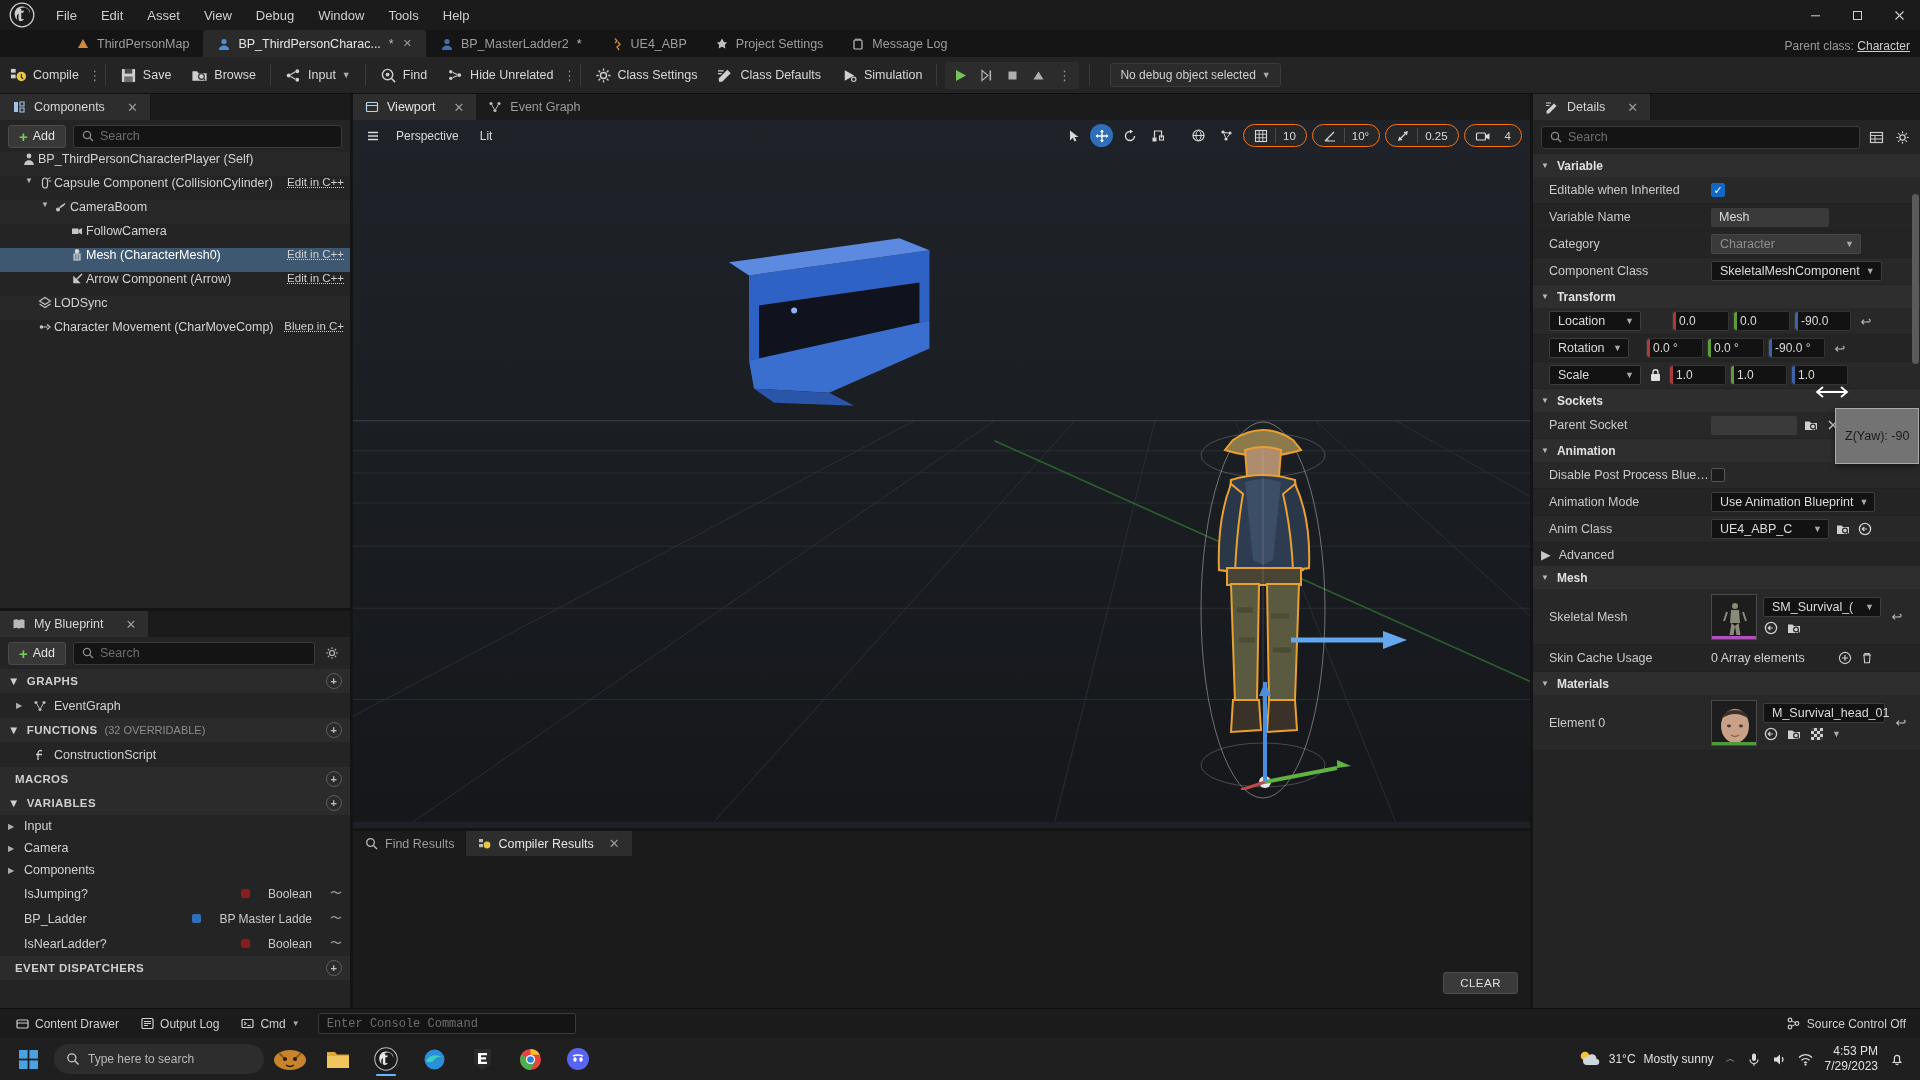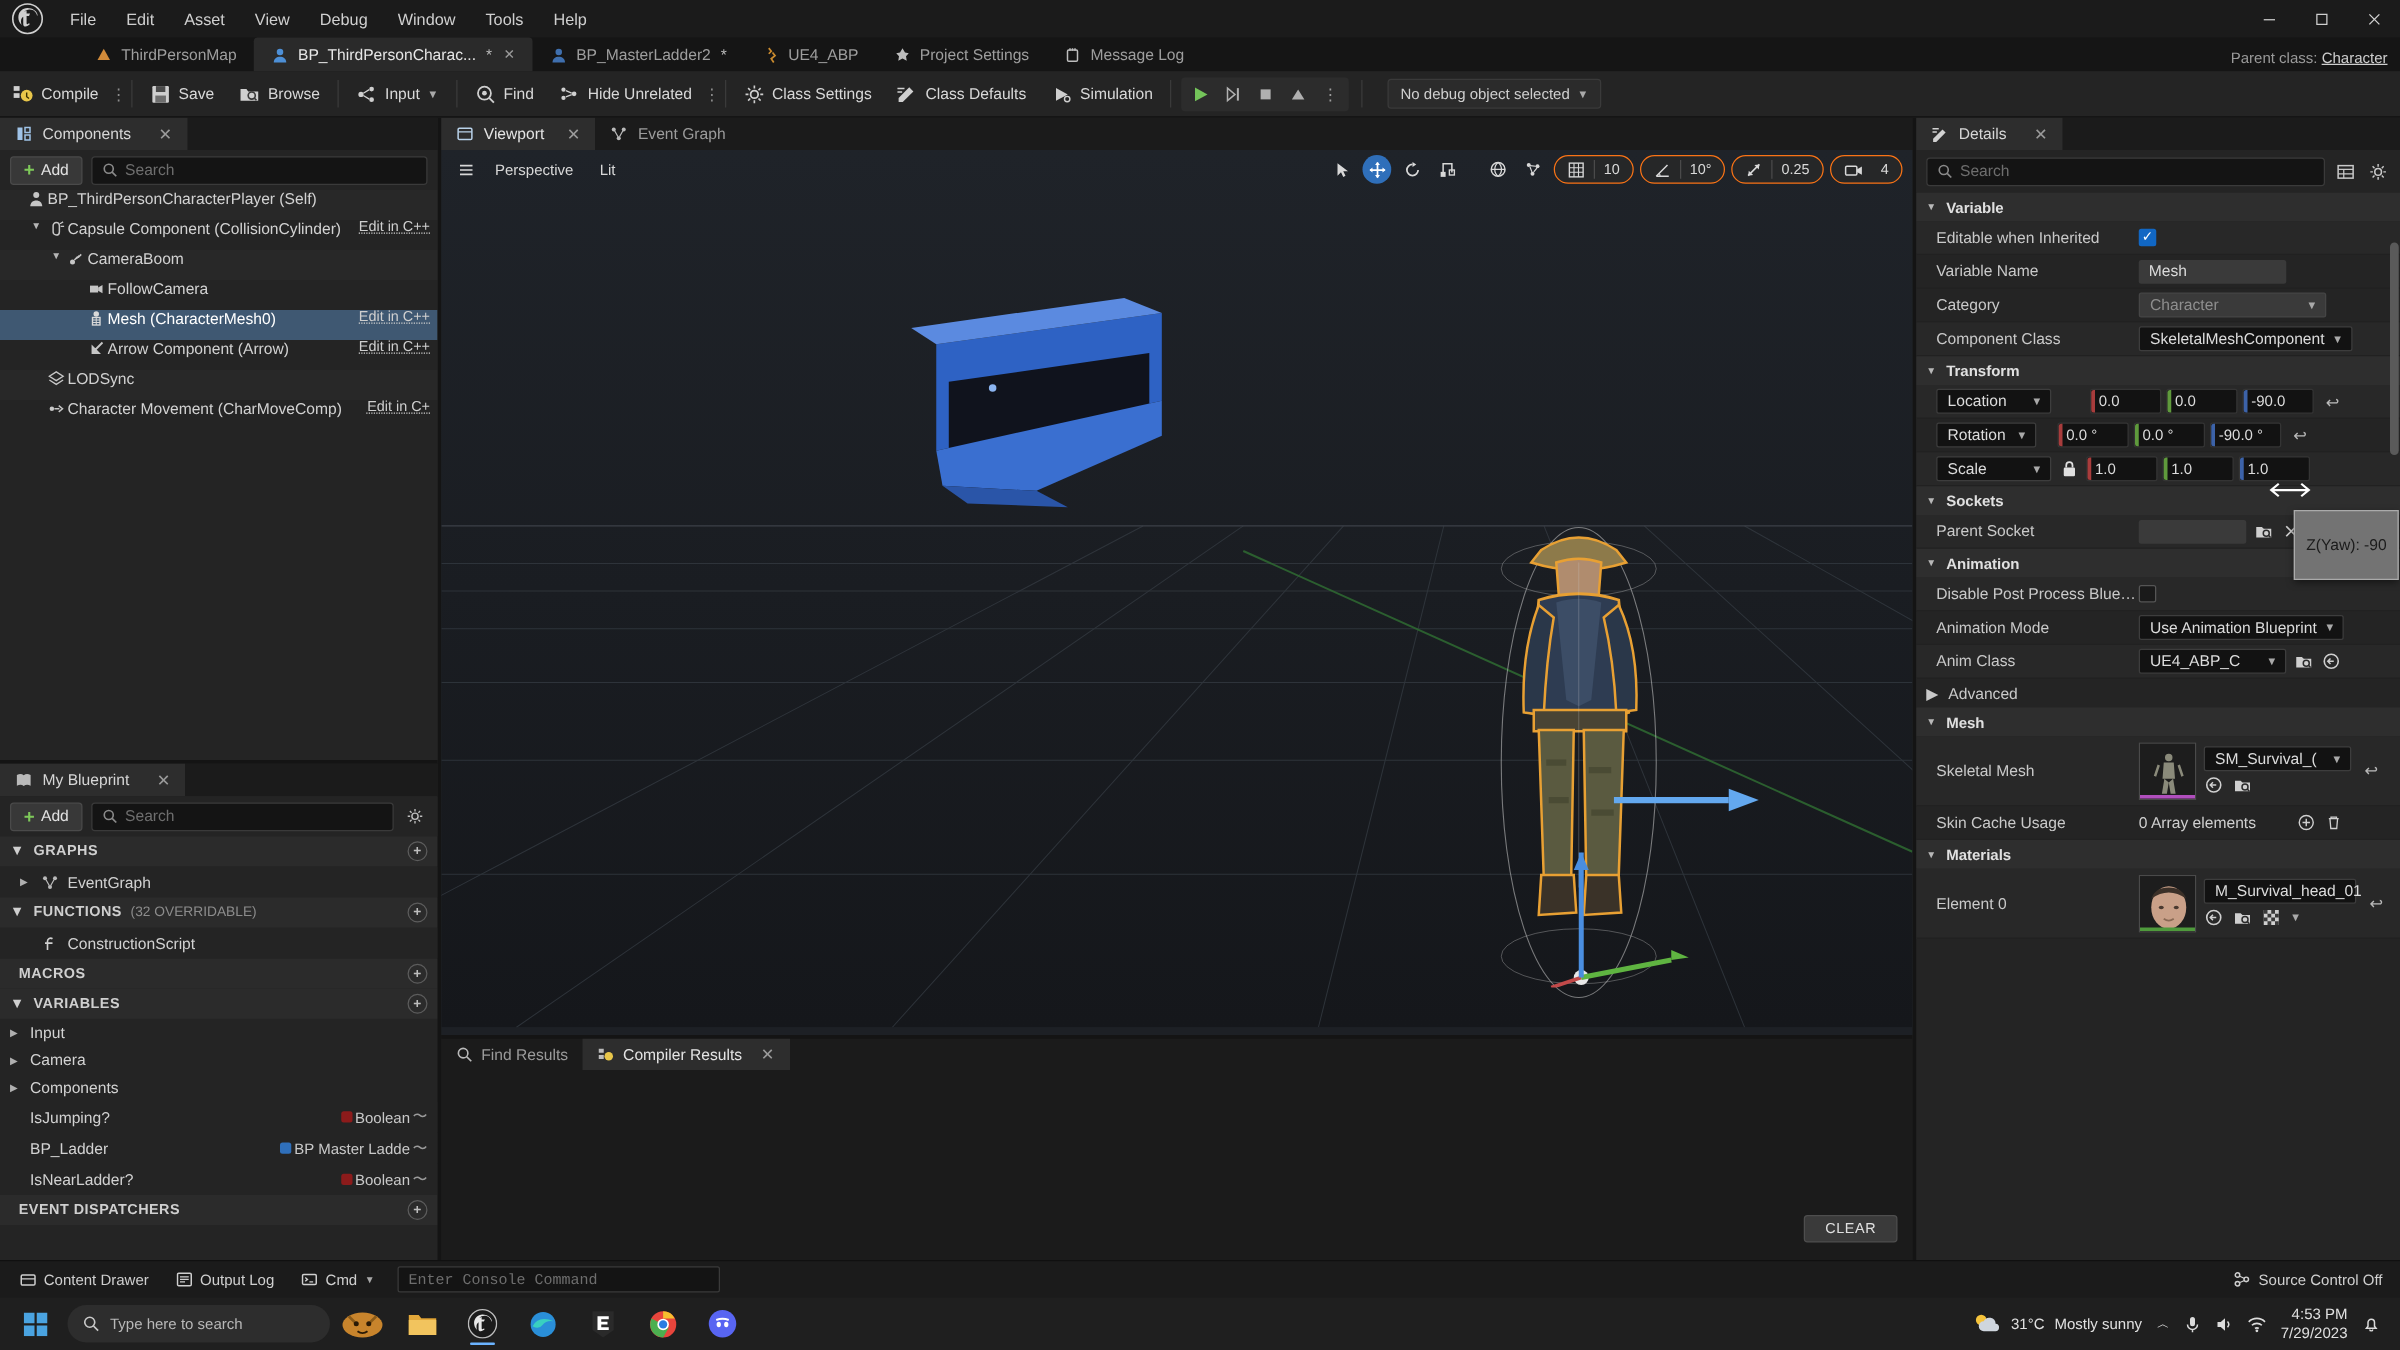--- a/index.html
+++ b/index.html
@@ -70,21 +70,21 @@
   .mbp{ height:400px; flex:0 0 400px; display:flex; flex-direction:column; border-top:3px solid #141414;}
   .mbp-list{ flex:1; overflow:hidden;}
   .sechdr{ height:24px; display:flex; align-items:center; gap:7px; padding:0 8px; background:#2b2b2b; font-size:11.5px; font-weight:bold;
     letter-spacing:.4px; color:#cfcfcf; cursor:pointer; position:relative;}
   .sechdr .cnt{ font-weight:normal; color:#8c8c8c; font-size:11px; letter-spacing:0;}
   .sechdr .plusc{ margin-left:auto; width:16px;height:16px; border:1px solid #5c5c5c; border-radius:50%; color:#bdbdbd; font-size:11px;
     display:flex;align-items:center;justify-content:center; line-height:1; cursor:pointer;}
   .irow{ height:25px; display:flex; align-items:center; gap:7px; padding:0 8px 0 16px; font-size:12.5px; color:#d2d2d2; cursor:pointer; background:#242424;}
   .irow .tri{ width:10px; color:#b0b0b0; font-size:8px;}
   .irow .vcolor{ width:9px;height:9px;border-radius:2px; flex:0 0 9px;}
-  .irow .vtype{ margin-left:auto; font-size:12px; color:#c9c9c9; display:flex; align-items:center; gap:2px;}
+  .irow .vtype{ margin-left:auto; font-size:12px; color:#c9c9c9; display:flex; align-items:center; gap:18px;}
   .irow .eye{ color:#9a9a9a; font-size:12px;}
   .cat{ height:22px; display:flex; align-items:center; gap:6px; padding:0 8px; font-size:12.5px; color:#d2d2d2;}
   .cat .tri{ width:10px; color:#b0b0b0; font-size:8px;}
 
   
   .center{ flex:1; display:flex; flex-direction:column; min-width:0; background:#1b1b1b;}
   .vp-tabbar{ height:26px; background:#1b1b1b; display:flex; flex:0 0 26px;}
   .vp-tab{ display:flex; align-items:center; gap:8px; padding:0 12px; font-size:12.5px; color:#9b9b9b; cursor:pointer;}
   .vp-tab.active{ background:#2d2d2d; color:#e4e4e4;}
   .vp-tab svg{width:14px;height:14px;}
@@ -494,21 +494,21 @@
           </div>
           <div class="trow" style="padding-left: 22px;">
             <span class="arw"></span>
             <span class="ico">
               <svg viewBox="0 0 14 14">
                 <circle cx="3.5" cy="7" r="1.8" fill="#c6c6c6"></circle>
                 <path d="M5.5 7 h4 M9 4.5 L12 7 L9 9.5" stroke="#c6c6c6" stroke-width="1.2" fill="none"></path>
               </svg>
             </span>
             <span class="lbl">Character Movement (CharMoveComp)</span>
-            <span class="editcpp">Edit in C+</span>
+            <span class="editcpp">Bluep in C+</span>
           </div>
         </div>
 
       <div class="mbp">
         <div class="panel-tabbar">
           <div class="panel-tab">
             <svg viewBox="0 0 14 14">
                 <path d="M1.5 3 C4 1.8 5.5 2.2 7 3.2 C8.5 2.2 10 1.8 12.5 3 L12.5 11.5 C10 10.3 8.5 10.7 7 11.7 C5.5 10.7 4 10.3 1.5 11.5Z" fill="#b9b9b9"></path>
               </svg>
             <span>My Blueprint</span>

